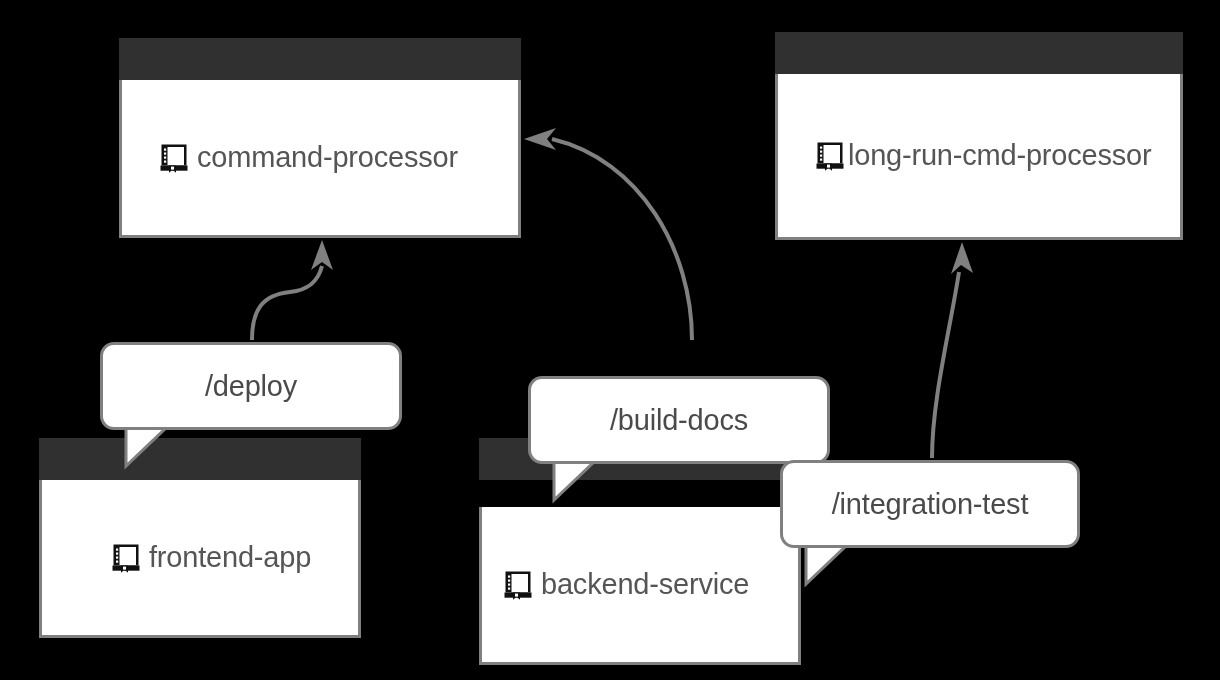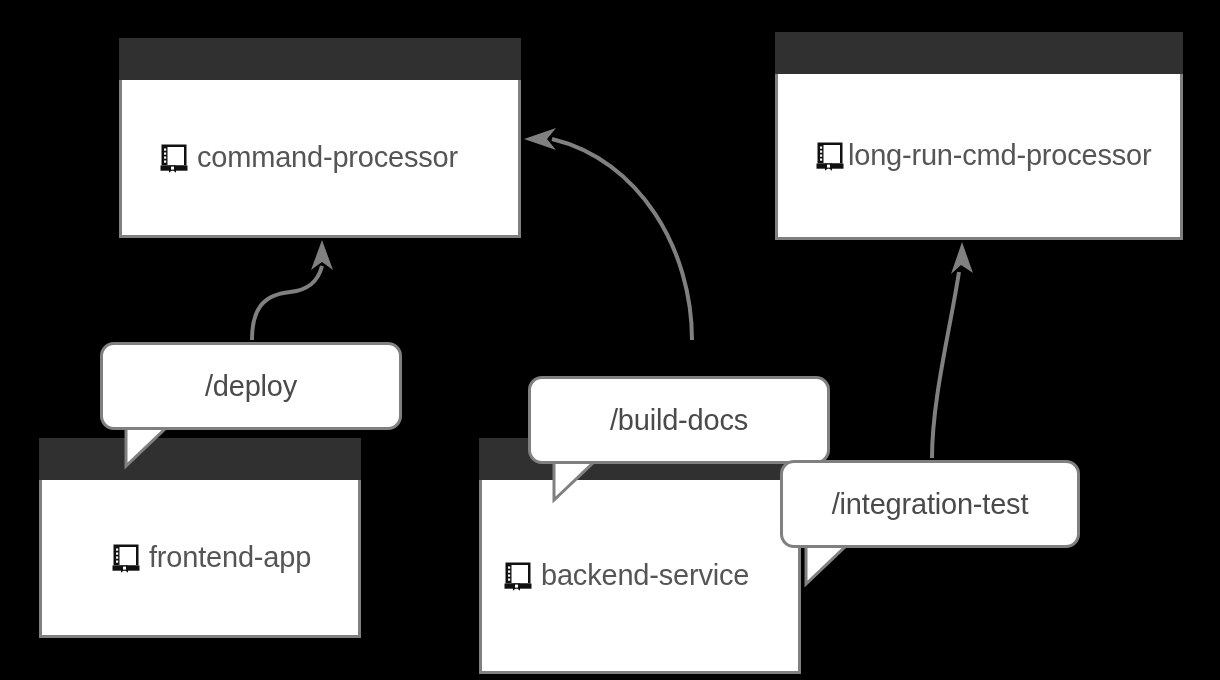--- a/index.html
+++ b/index.html
@@ -165,21 +165,21 @@
           <path d="M9 22.5 h7 v7.2 l-3.5 -3 l-3.5 3 z" fill="#111"></path>
           <path d="M11 23.6 h3 v3 h-3 z" fill="#fff"></path>
         </svg>
         <span class="node-label">frontend-app</span>
       </div>
     </div>
   </div>
 
   <div class="node" style="left:479px; top:438px; width:322px; height:200px;">
     <div class="node-header" style="height:42px;"></div>
-    <div class="node-body" style="height:194px;">
+    <div class="node-body" style="height:158px;margin-top:27px;">
       <div class="node-label-row" style="padding-left:22px;">
         <svg class="node-icon" viewBox="0 0 28 30">
           <rect x="1.5" y="1.5" width="25" height="21" fill="#111"></rect>
           <rect x="7.5" y="4" width="16.5" height="18" fill="#fff"></rect>
           <rect x="4" y="5.5" width="2.2" height="2.2" fill="#fff"></rect>
           <rect x="4" y="9.5" width="2.2" height="2.2" fill="#fff"></rect>
           <rect x="4" y="13.5" width="2.2" height="2.2" fill="#fff"></rect>
           <rect x="4" y="17.5" width="2.2" height="2.2" fill="#fff"></rect>
           <rect x="0.5" y="22.5" width="27" height="5.2" fill="#111"></rect>
           <path d="M9 22.5 h7 v7.2 l-3.5 -3 l-3.5 3 z" fill="#111"></path>

